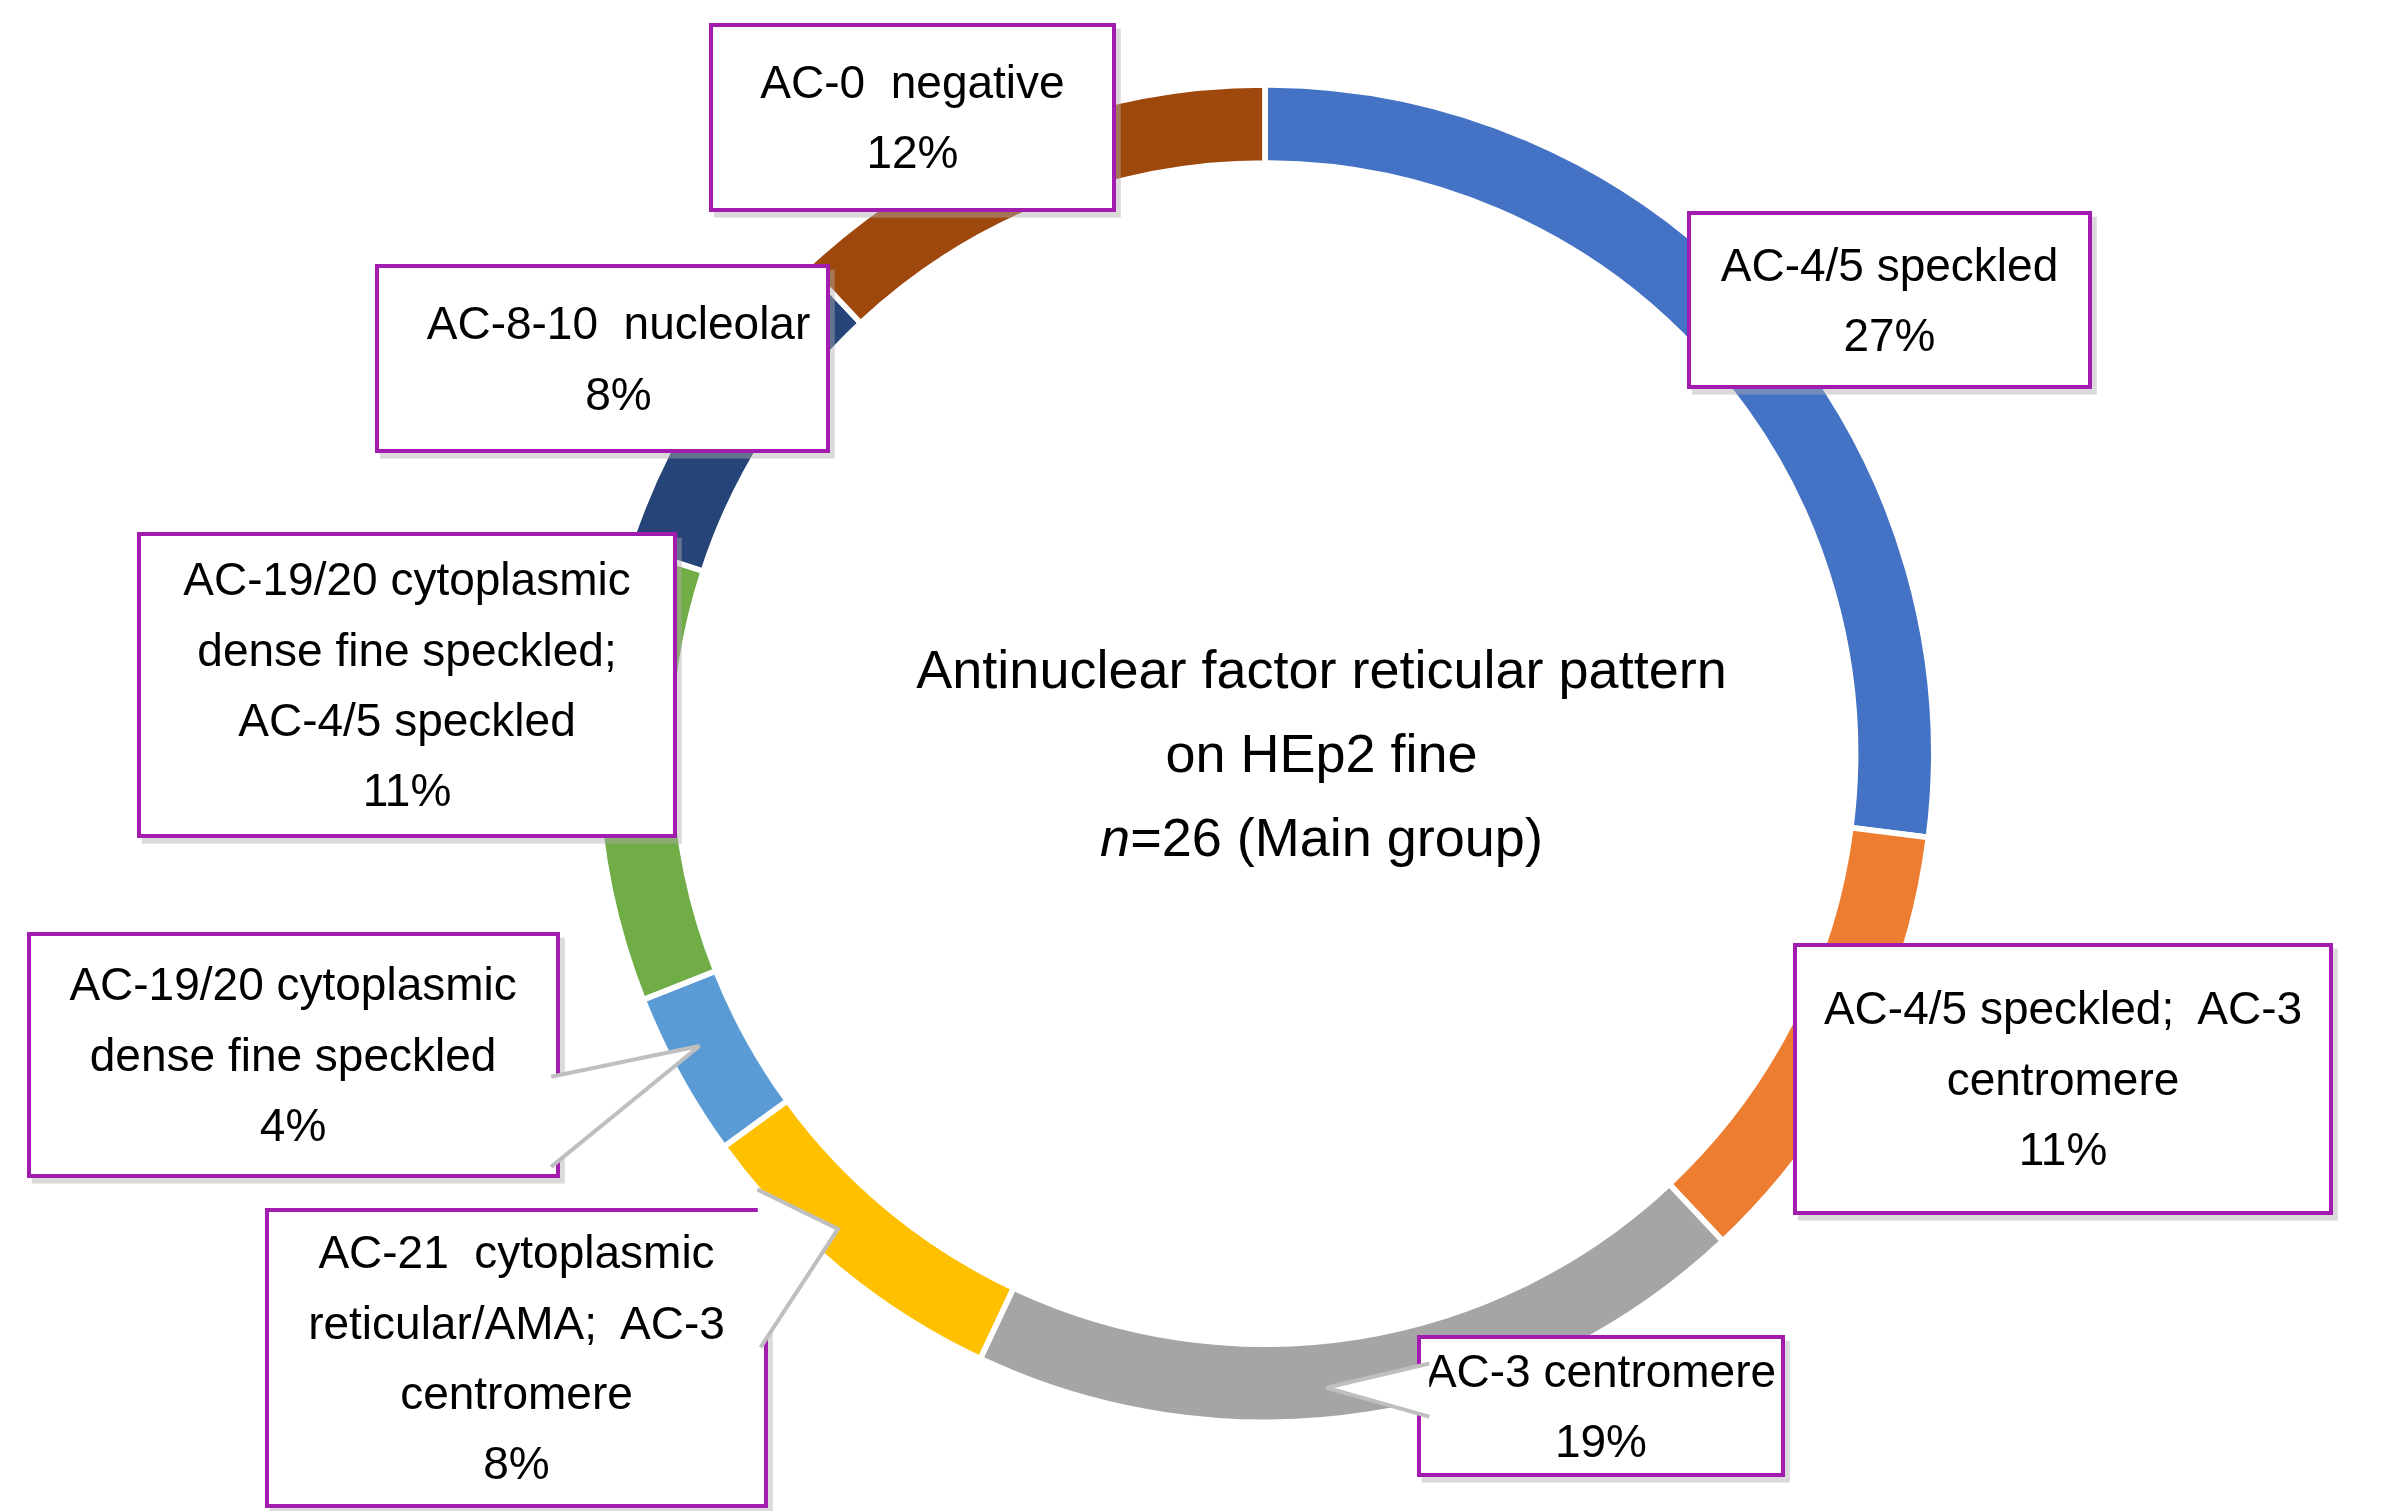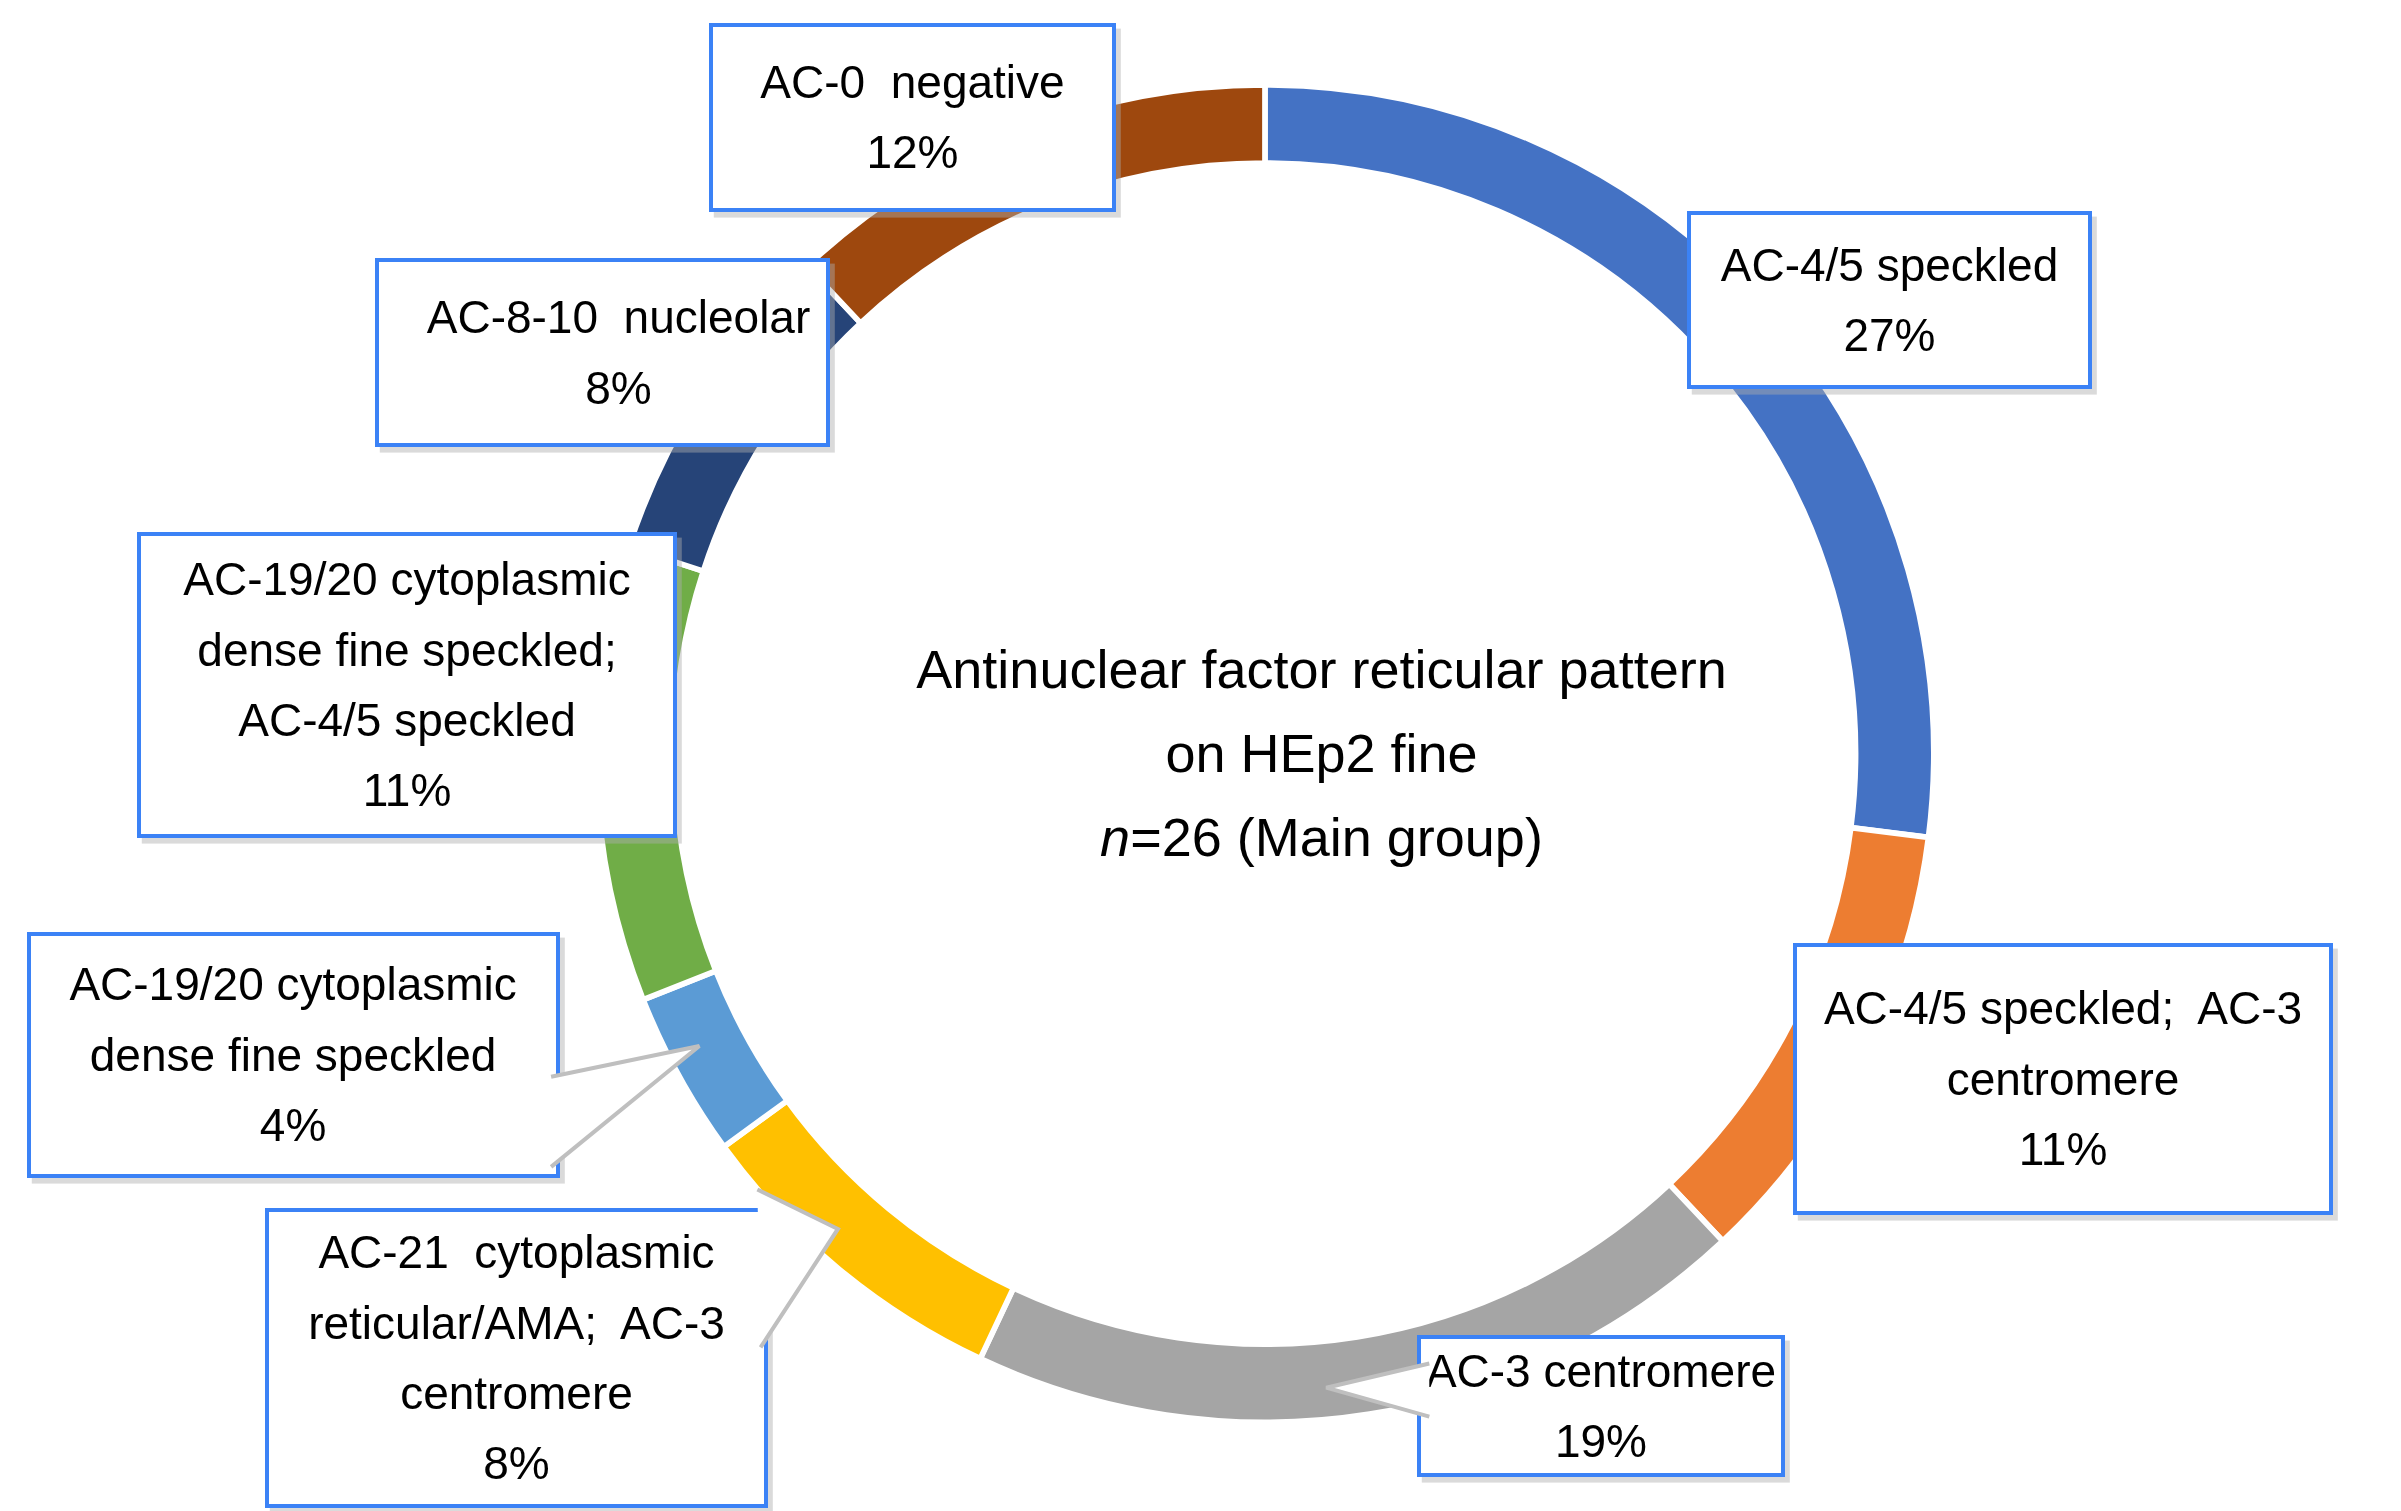--- a/index.html
+++ b/index.html
@@ -10,28 +10,28 @@
   svg.layer{position:absolute;left:0;top:0;width:2401px;height:1512px;}
   #donut-layer{z-index:1;}
   #pointer-layer{z-index:6;pointer-events:none;}
   .chart-title{
     position:absolute;left:838px;top:627px;width:967px;z-index:2;
     text-align:center;font-size:54px;line-height:84px;
   }
   .chart-title .ital{font-style:italic;}
   .callout{
     position:absolute;z-index:4;box-sizing:border-box;
-    background:#ffffff;border:4px solid #3b82f6;
+    background:#ffffff;border:4px solid #a21caf;
     box-shadow:4.8px 5.6px 0 rgba(174,174,174,0.45);
     display:flex;align-items:center;justify-content:center;
     text-align:center;white-space:pre-wrap;
     font-size:46px;line-height:1.53;
   }
   .c-ac0      {left:709px;  top:22.6px;   width:407px; height:189px;}
-  .c-ac810    {left:375px;  top:258px;  width:455px; height:189px;padding-left:32px;}
+  .c-ac810    {left:375px;  top:264px;  width:455px; height:189px;padding-left:32px;}
   .c-ac45     {left:1687px; top:211px;  width:405px; height:178px;}
   .c-ac45ac3  {left:1793px; top:943px; width:540px; height:272px;}
   .c-ac3      {left:1417px; top:1335px; width:368px; height:142px;}
   .c-ac21     {left:265px;  top:1208px; width:503px; height:300px;}
   .c-ac1920   {left:26.6px;   top:932px; width:533px; height:246px;}
   .c-ac1920b  {left:137px;  top:532px;  width:540px; height:306px;}
 </style>
 </head>
 <body>
 

